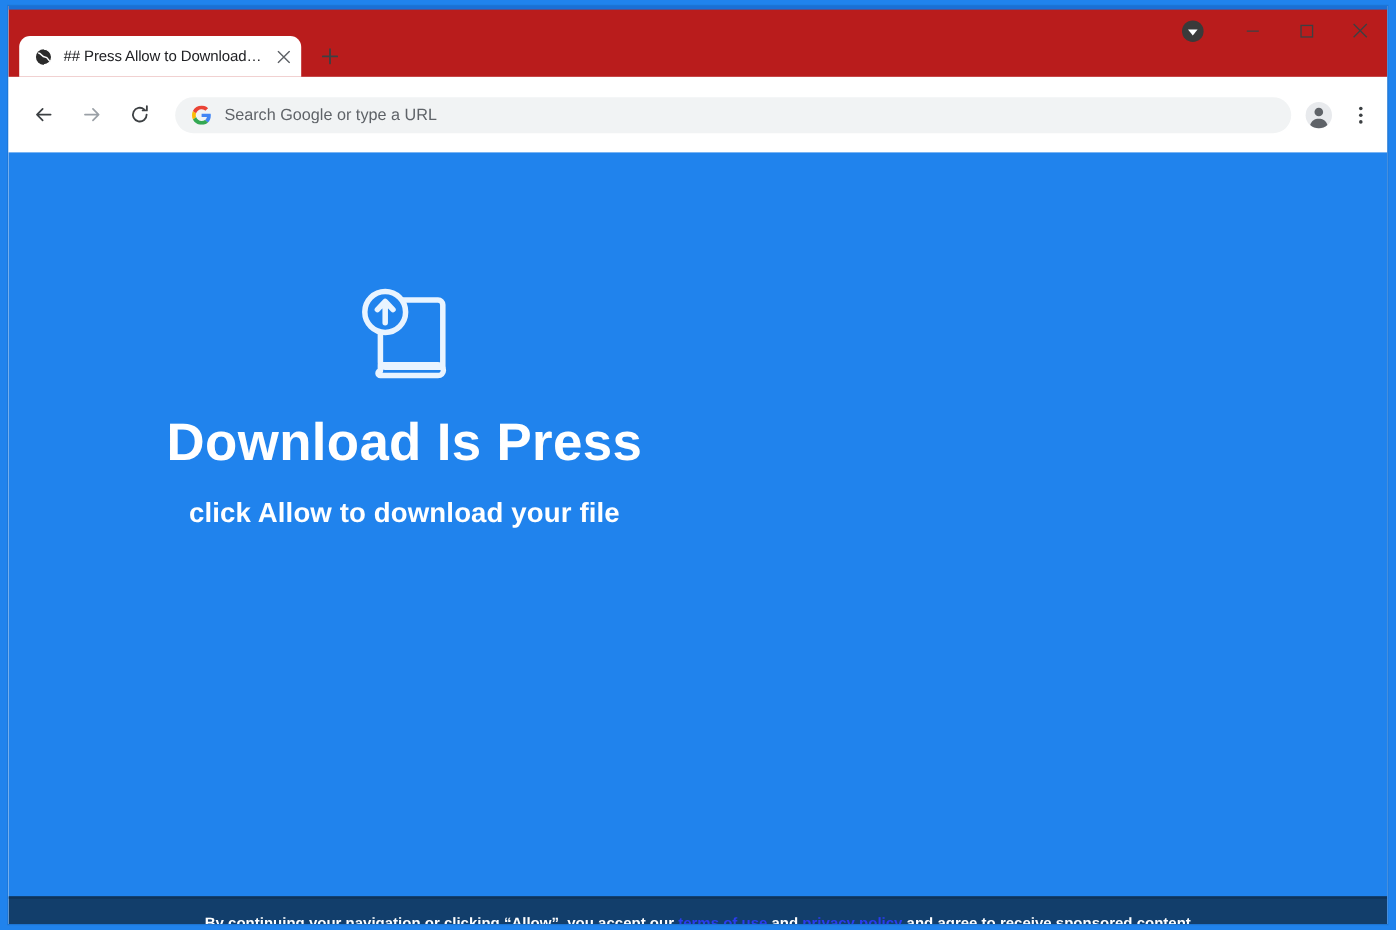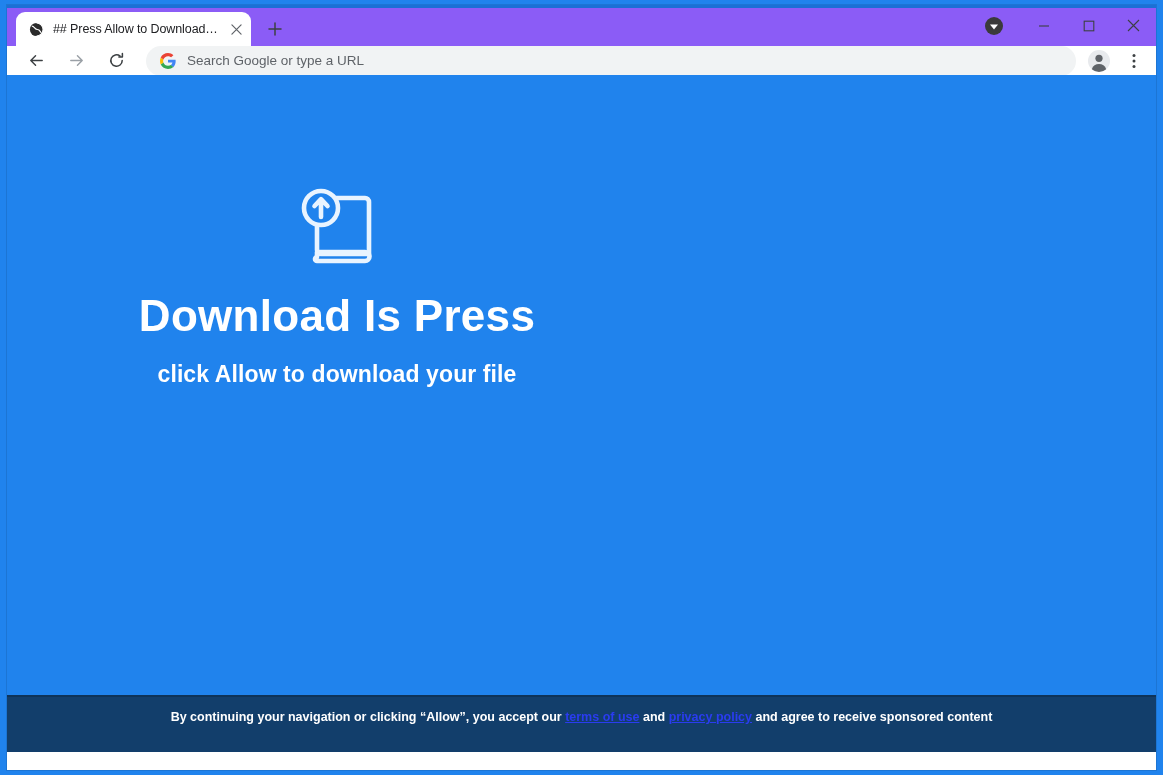--- a/index.html
+++ b/index.html
@@ -24,22 +24,22 @@
     width: 1149px;
     height: 765px;
     background: #ffffff;
     overflow: hidden;
     box-shadow: 0 0 0 1px rgba(0,0,0,0.10);
   }
 
   
   #tab-strip {
     position: relative;
-    height: 41px;
-    background: #8b5cf6;
+    height: 59px;
+    background: #b91c1c;
     display: flex;
     align-items: flex-end;
     text-align: center;
   }
   #tab-strip::before{
     content:"";
     position:absolute;
     left:0; top:0; right:0; height:3px;
     background:#1B6FD6;
   }
@@ -103,21 +103,21 @@
   }
   #ext-indicator {
     width: 26px; height: 26px;
     margin-right: 14px;
     display:flex; align-items:center; justify-content:center;
     cursor:pointer;
   }
 
   
   #toolbar {
-    height: 29px;
+    height: 63px;
     background: #ffffff;
     display: flex;
     align-items: center;
     padding: 0 9px;
     box-sizing: border-box;
   }
   .nav-btn {
     width: 30px; height: 30px;
     margin: 0 5px;
     display: flex; align-items: center; justify-content: center;

